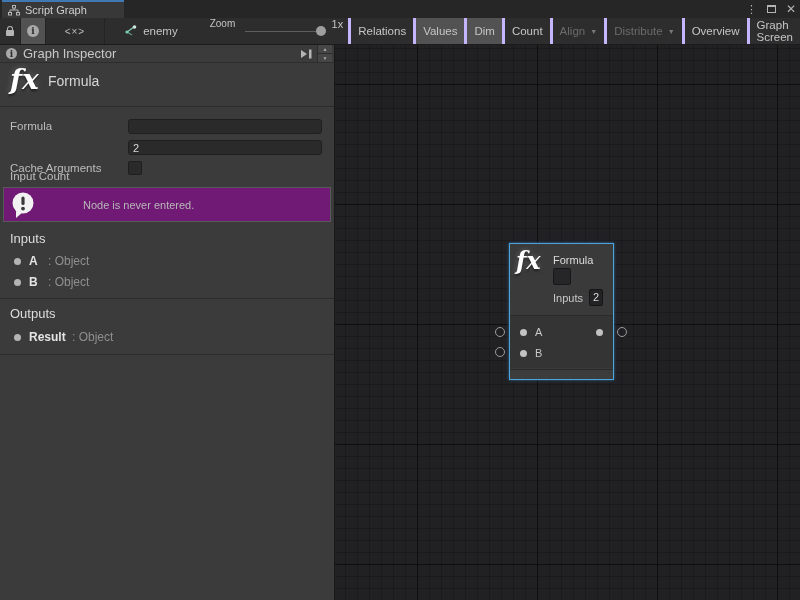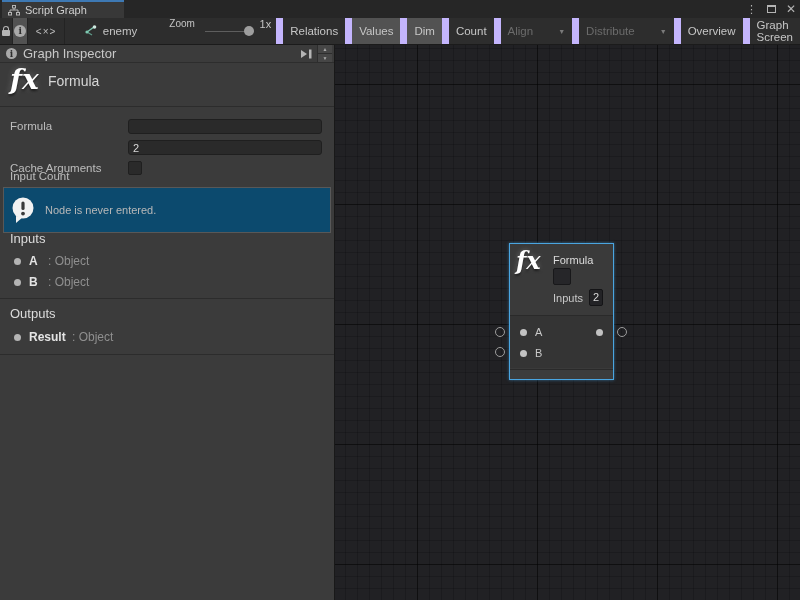--- a/index.html
+++ b/index.html
@@ -15,39 +15,39 @@
   .kebab { color:#b4b4b4; font-size:11px; line-height:18px; letter-spacing:0; }
   .maxbox { width:9px; height:8px; border:1px solid #b4b4b4; border-top:2px solid #b4b4b4; }
   .closex { color:#b4b4b4; font-size:12px; line-height:18px; }
 
   
   .toolbar { position:absolute; left:0; top:18px; width:800px; height:27px; background:#2d2d2d;
              border-bottom:1px solid #1b1b1b; display:flex; align-items:stretch; }
   .tb-btn { display:flex; align-items:center; justify-content:center; border-right:1px solid #232323;
             color:#c6c6c6; font-size:11.5px; cursor:default; }
   .tb-btn.active { background:#525252; }
-  .tb-btn.disabled { color:#6b6b6b;gap:20px; }
+  .tb-btn.disabled { color:#6b6b6b; }
   .lock-cell { width:24px; }
   .info-cell { width:28px; }
   .code-cell { width:68px; color:#bdbdbd; font-size:10px; letter-spacing:1px; }
   .lock-ic { position:relative; width:10px; height:10px; }
   .lock-ic .shackle { position:absolute; left:2px; top:0; width:6px; height:5px;
      border:1.5px solid #b5b5b5; border-bottom:none; border-radius:3px 3px 0 0; }
   .lock-ic .body { position:absolute; left:1px; top:4px; width:8px; height:6px; background:#b5b5b5; border-radius:1px; }
   .circle-i { width:12px; height:12px; border-radius:50%; background:#a9a9a9; color:#2d2d2d;
               font-size:9px; font-weight:bold; font-family:"DejaVu Serif",serif;
               display:flex; align-items:center; justify-content:center; }
   .graph-ref { display:flex; align-items:center; gap:6px; margin-left:18px; color:#c4c4c4; font-size:11.5px; }
   .zoom-label { margin-left:32px; color:#c4c4c4; font-size:10px; }
   .slider { position:relative; width:92px; height:26px; margin:0 6px 0 10px; }
   .slider .track { position:absolute; left:0; right:0; top:13px; height:1px; background:#5e5e5e; }
   .slider .thumb { position:absolute; right:0; top:8px; width:10px; height:10px; border-radius:50%; background:#9e9e9e; }
   .zoom-val { color:#c4c4c4; font-size:11px; margin-right:5px; }
   .tb-right { margin-left:auto; display:flex; align-items:stretch; }
-  .tb-right .tb-btn { padding:0 7px; border-right:none; border-left:7px solid #c4b5fd; }
+  .tb-right .tb-btn { padding:0 7px; border-right:none; border-left:3px solid #c4b5fd; }
   .dd-arrow { font-size:7px; margin-left:5px; color:#7a7a7a; }
 
   
   .inspector { position:absolute; left:0; top:45px; width:335px; height:555px; background:#3b3b3b;
                border-right:1px solid #191919; }
   .insp-header { position:absolute; left:0; top:0; width:100%; height:18px; border-bottom:1px solid #2d2d2d;
                  display:flex; align-items:center; padding:0 2px 0 6px; }
   .insp-title { font-size:13px; color:#c8c8c8; margin-left:6px; }
   .dock-ic { margin-left:auto; margin-right:4px; }
   .spinner { width:15px; height:18px; display:flex; flex-direction:column; border-left:1px solid #2d2d2d; }
@@ -57,22 +57,22 @@
   .fx-big { position:absolute; left:10px; top:0px; font:italic bold 28px "DejaVu Serif",serif; color:#fff;
             text-shadow:0 2px 3px rgba(0,0,0,.7), 0 0 6px rgba(255,255,255,.25); }
   .unit-name { position:absolute; left:48px; top:10px; font-size:14px; color:#d6d6d6; }
   .abs { position:absolute; }
   .f-label { font-size:11.5px; color:#bdbdbd; }
   .f-input { position:absolute; left:128px; width:194px; height:15px; background:#2a2a2a;
              border:1px solid #1f1f1f; border-radius:3px; color:#d8d8d8; font-size:11px;
              padding:0 4px; font-family:"Liberation Sans",sans-serif; }
   .checkbox { position:absolute; left:128px; width:14px; height:14px; background:#2a2a2a;
               border:1px solid #1f1f1f; border-radius:2px; }
-  .warnbox { position:absolute; left:3px; top:142px; width:328px; height:46px; background:#0c4a6e;
-             border:1px solid #585858; display:flex; align-items:center; padding:0 6px; }
+  .warnbox { position:absolute; left:3px; top:142px; width:328px; height:35px; background:#701a75;
+             border:1px solid #585858; display:flex; align-items:center; padding:0 6px;gap:38px; }
   .warn-text { font-size:11px; color:#b8b8b8; margin-left:8px; }
   .sec-head { font-size:13px; color:#dcdcdc; }
   .port-row { position:absolute; left:0; width:100%; height:16px; }
   .bullet { position:absolute; left:14px; top:4px; width:7px; height:7px; border-radius:50%; background:#b4b4b4; }
   .p-name { position:absolute; left:29px; top:0; font-size:12px; font-weight:bold; color:#e4e4e4; }
   .p-type { position:absolute; left:48px; top:0; font-size:12px; color:#8f8f8f;text-align:right; }
   .divider { position:absolute; left:0; width:100%; border-top:1px solid #2c2c2c; }
 
   
   .graph { position:absolute; left:335px; top:45px; width:465px; height:555px; background:#212124;

